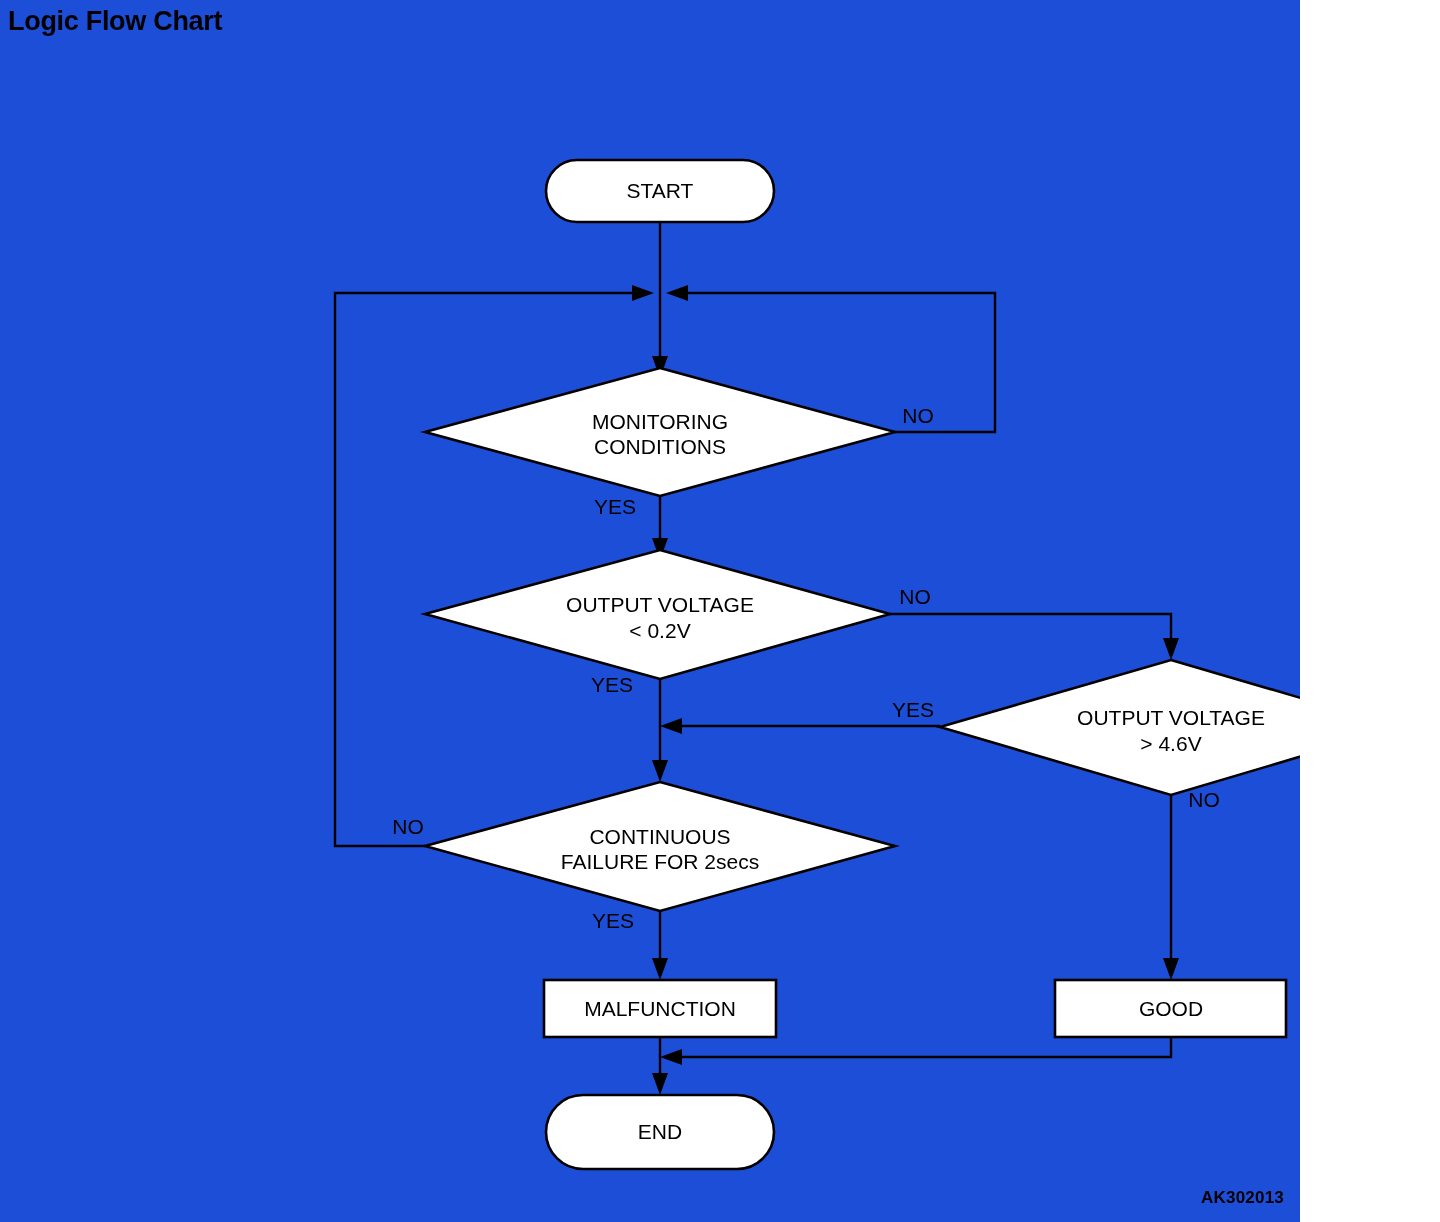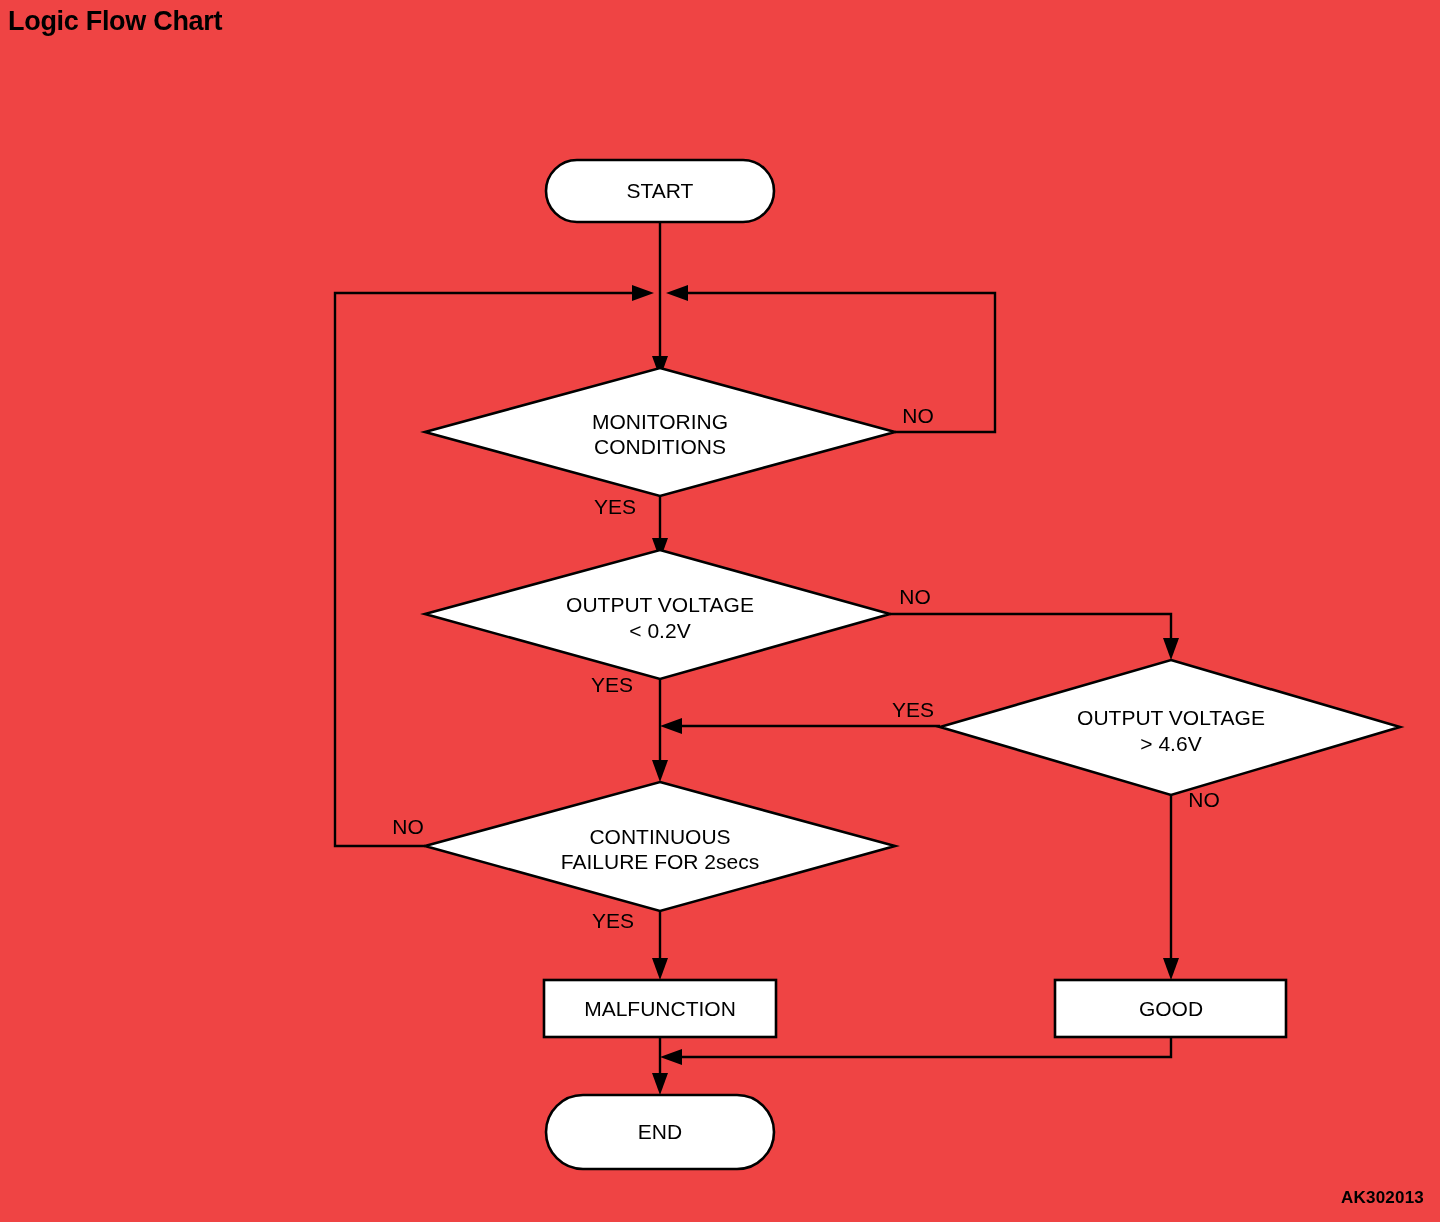--- a/index.html
+++ b/index.html
@@ -6,23 +6,23 @@
     margin: 0;
     padding: 0;
     background: #ffffff;
   }
   body {
     font-family: "Liberation Sans", sans-serif;
     color: #000000;
   }
   #page {
     position: relative;
-    width: 1440px;
+    width: 1300px;
     height: 1222px;
-    background: #ef4444;
+    background: #1d4ed8;
     overflow: hidden;
   }
   #page-title {
     position: absolute;
     left: 8px;
     top: 6px;
     font-size: 27px;
     font-weight: bold;
     letter-spacing: -0.3px;
     color: #000000;

